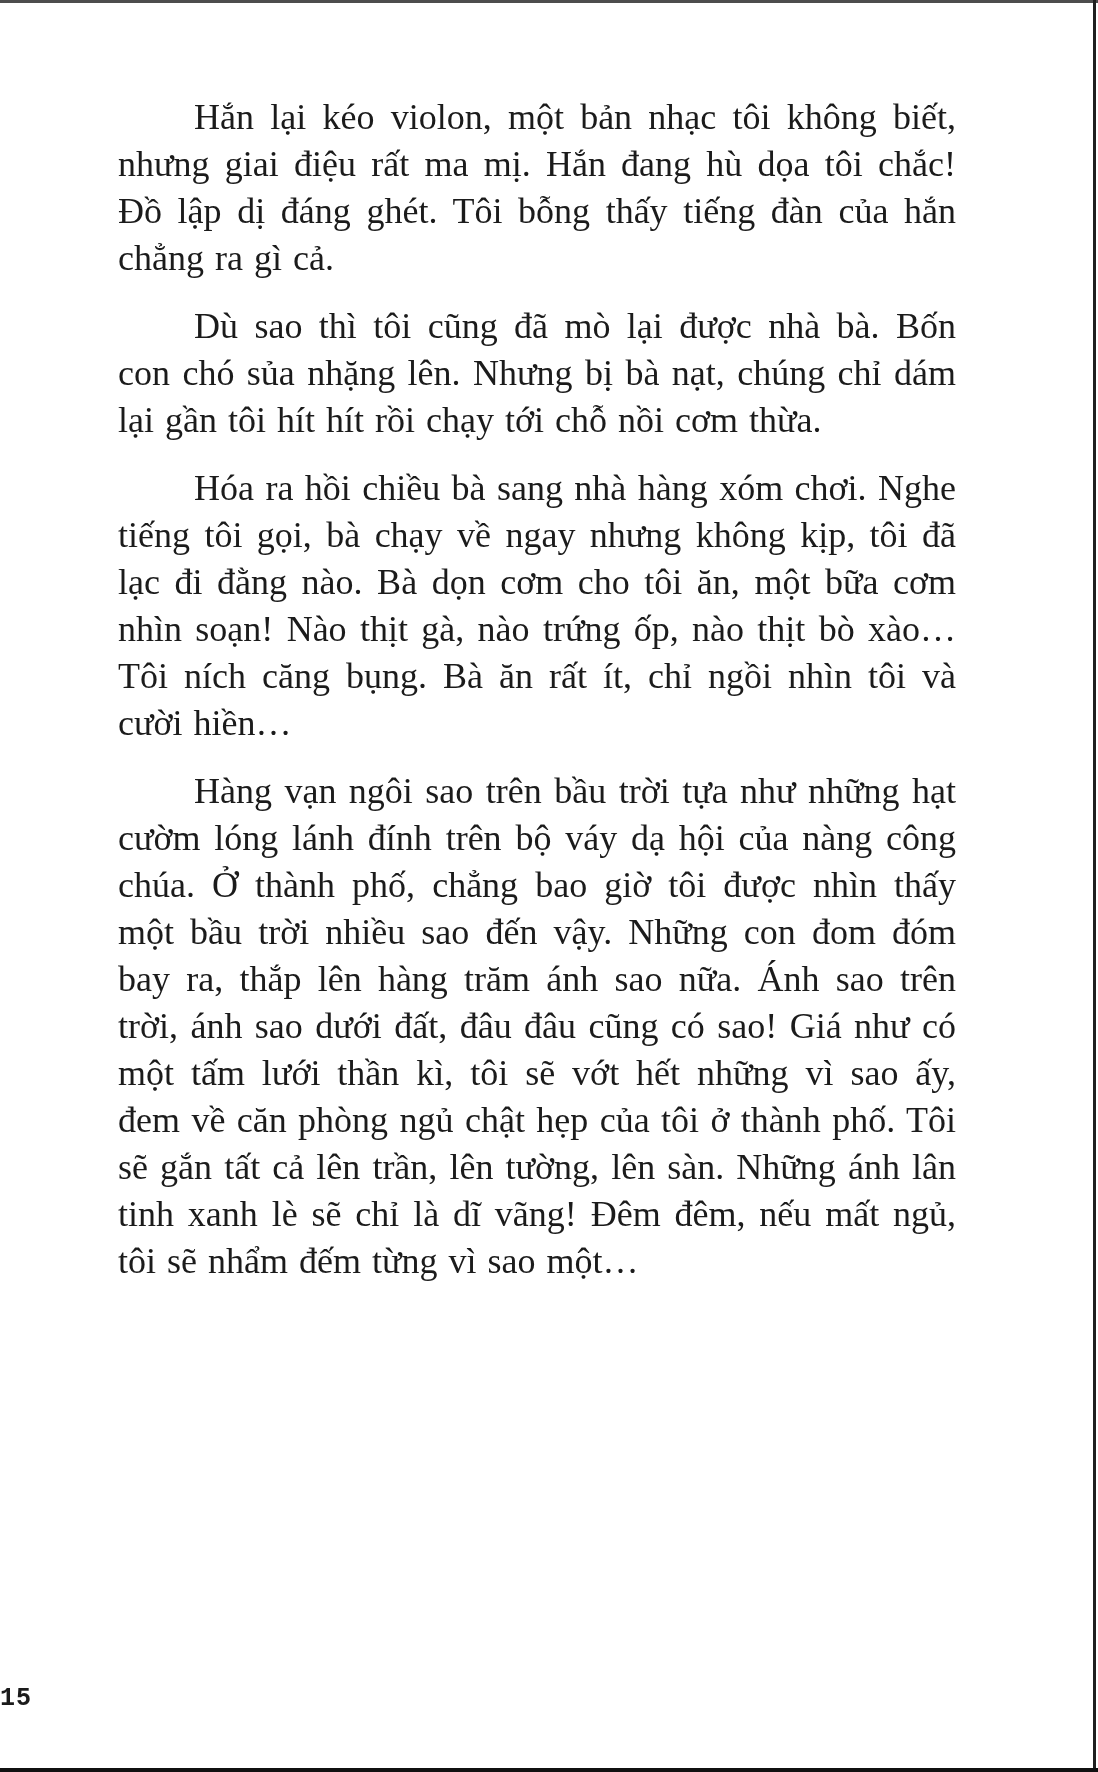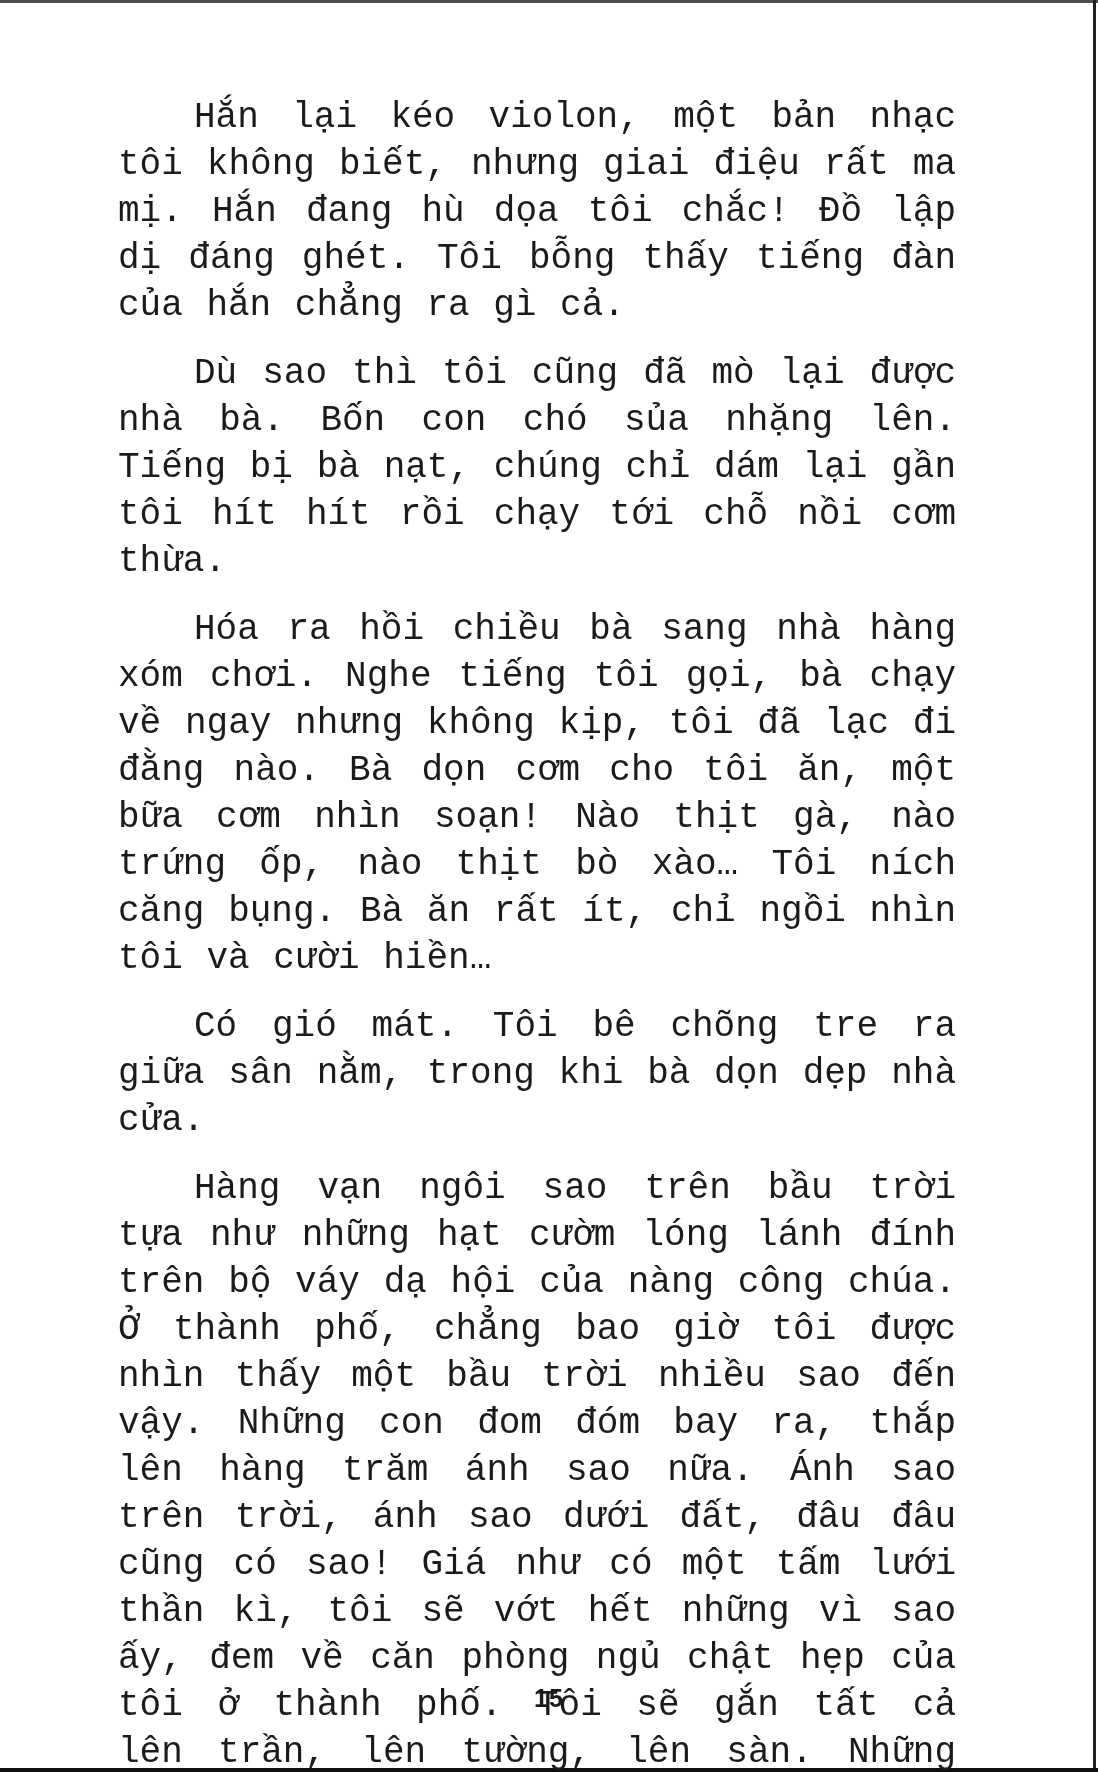--- a/index.html
+++ b/index.html
@@ -42,44 +42,42 @@
     width: 838px;
   }
   .text-block p {
     margin: 0 0 21px 0;
     font-size: 36px;
     line-height: 47px;
     text-align: justify;
     text-indent: 76px;
     word-spacing: 2px;
     color: #1b1b1b;
-    font-family: Liberation Mono, monospace;
   }
   
   .page-number {
     position: absolute;
     top: 1684px;
     left: 0;
     width: 100%;
-    text-align: center;
-    font-family: Liberation Sans, sans-serif;
+    text-align: left;
+    font-family: Liberation Mono, monospace;
     font-weight: bold;
     font-size: 25px;
     letter-spacing: 1px;
     color: #1b1b1b;
   }
 </style>
 </head>
 <body>
 
 <div class="edge-top"></div>
 <div class="edge-right"></div>
 <div class="edge-bottom"></div>
 
 <div class="text-block">
   <p>Hắn lại kéo violon, một bản nhạc tôi không biết, nhưng giai điệu rất ma mị. Hắn đang hù dọa tôi chắc! Đồ lập dị đáng ghét. Tôi bỗng thấy tiếng đàn của hắn chẳng ra gì cả.</p>
-  <p>Dù sao thì tôi cũng đã mò lại được nhà bà. Bốn con chó sủa nhặng lên. Tiếng bị bà nạt, chúng chỉ dám lại gần tôi hít hít rồi chạy tới chỗ nồi cơm thừa.</p>
+  <p>Dù sao thì tôi cũng đã mò lại được nhà bà. Bốn con chó sủa nhặng lên. Nhưng bị bà nạt, chúng chỉ dám lại gần tôi hít hít rồi chạy tới chỗ nồi cơm thừa.</p>
   <p>Hóa ra hồi chiều bà sang nhà hàng xóm chơi. Nghe tiếng tôi gọi, bà chạy về ngay nhưng không kịp, tôi đã lạc đi đằng nào. Bà dọn cơm cho tôi ăn, một bữa cơm nhìn soạn! Nào thịt gà, nào trứng ốp, nào thịt bò xào… Tôi ních căng bụng. Bà ăn rất ít, chỉ ngồi nhìn tôi và cười hiền…</p>
-  <p>Có gió mát. Tôi bê chõng tre ra giữa sân nằm, trong khi bà dọn dẹp nhà cửa.</p>
   <p>Hàng vạn ngôi sao trên bầu trời tựa như những hạt cườm lóng lánh đính trên bộ váy dạ hội của nàng công chúa. Ở thành phố, chẳng bao giờ tôi được nhìn thấy một bầu trời nhiều sao đến vậy. Những con đom đóm bay ra, thắp lên hàng trăm ánh sao nữa. Ánh sao trên trời, ánh sao dưới đất, đâu đâu cũng có sao! Giá như có một tấm lưới thần kì, tôi sẽ vớt hết những vì sao ấy, đem về căn phòng ngủ chật hẹp của tôi ở thành phố. Tôi sẽ gắn tất cả lên trần, lên tường, lên sàn. Những ánh lân tinh xanh lè sẽ chỉ là dĩ vãng! Đêm đêm, nếu mất ngủ, tôi sẽ nhẩm đếm từng vì sao một…</p>
 </div>
 
 <div class="page-number">15</div>
 
 </body></html>

